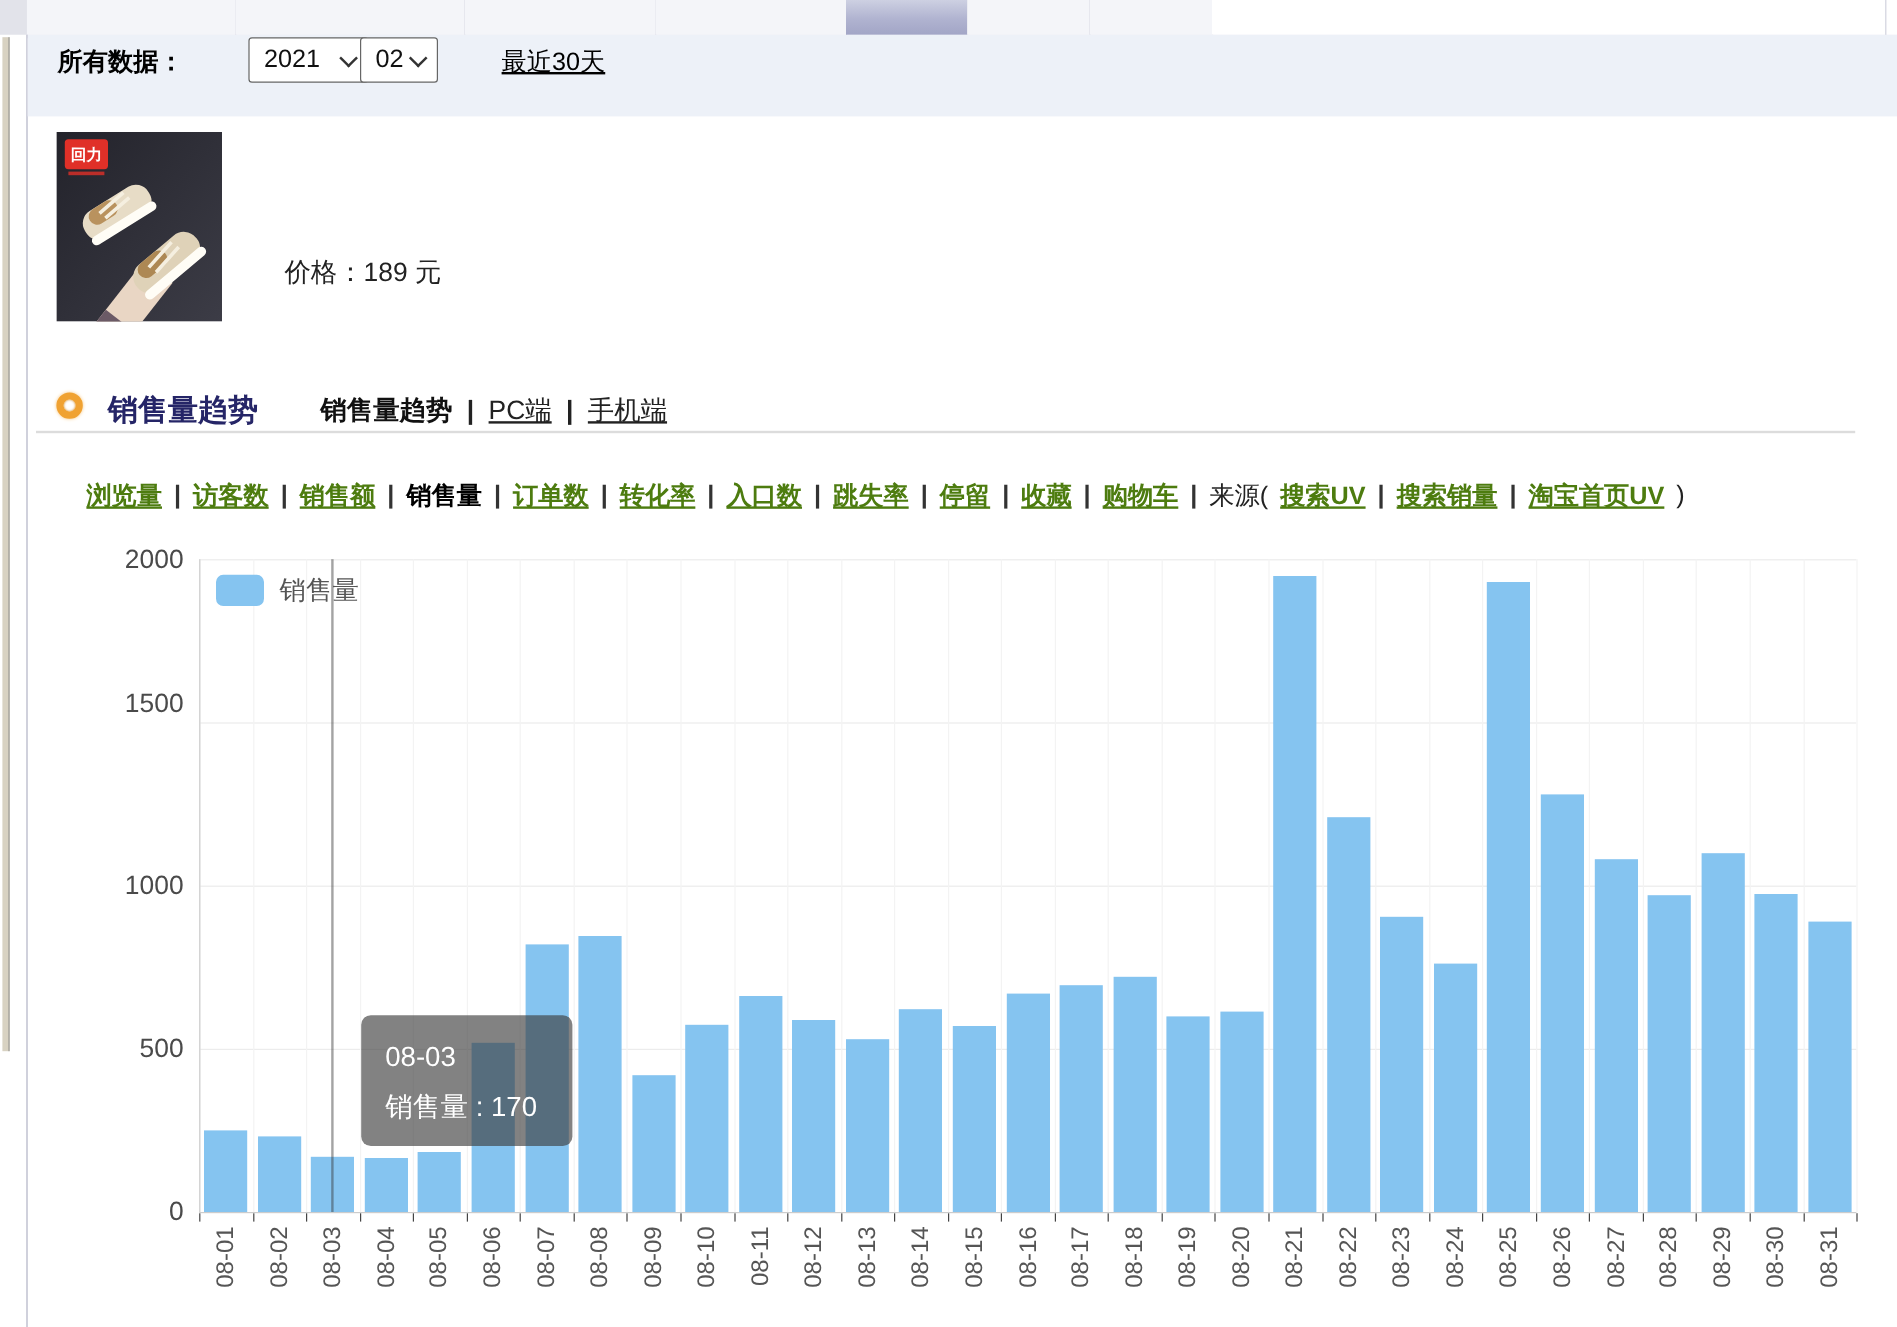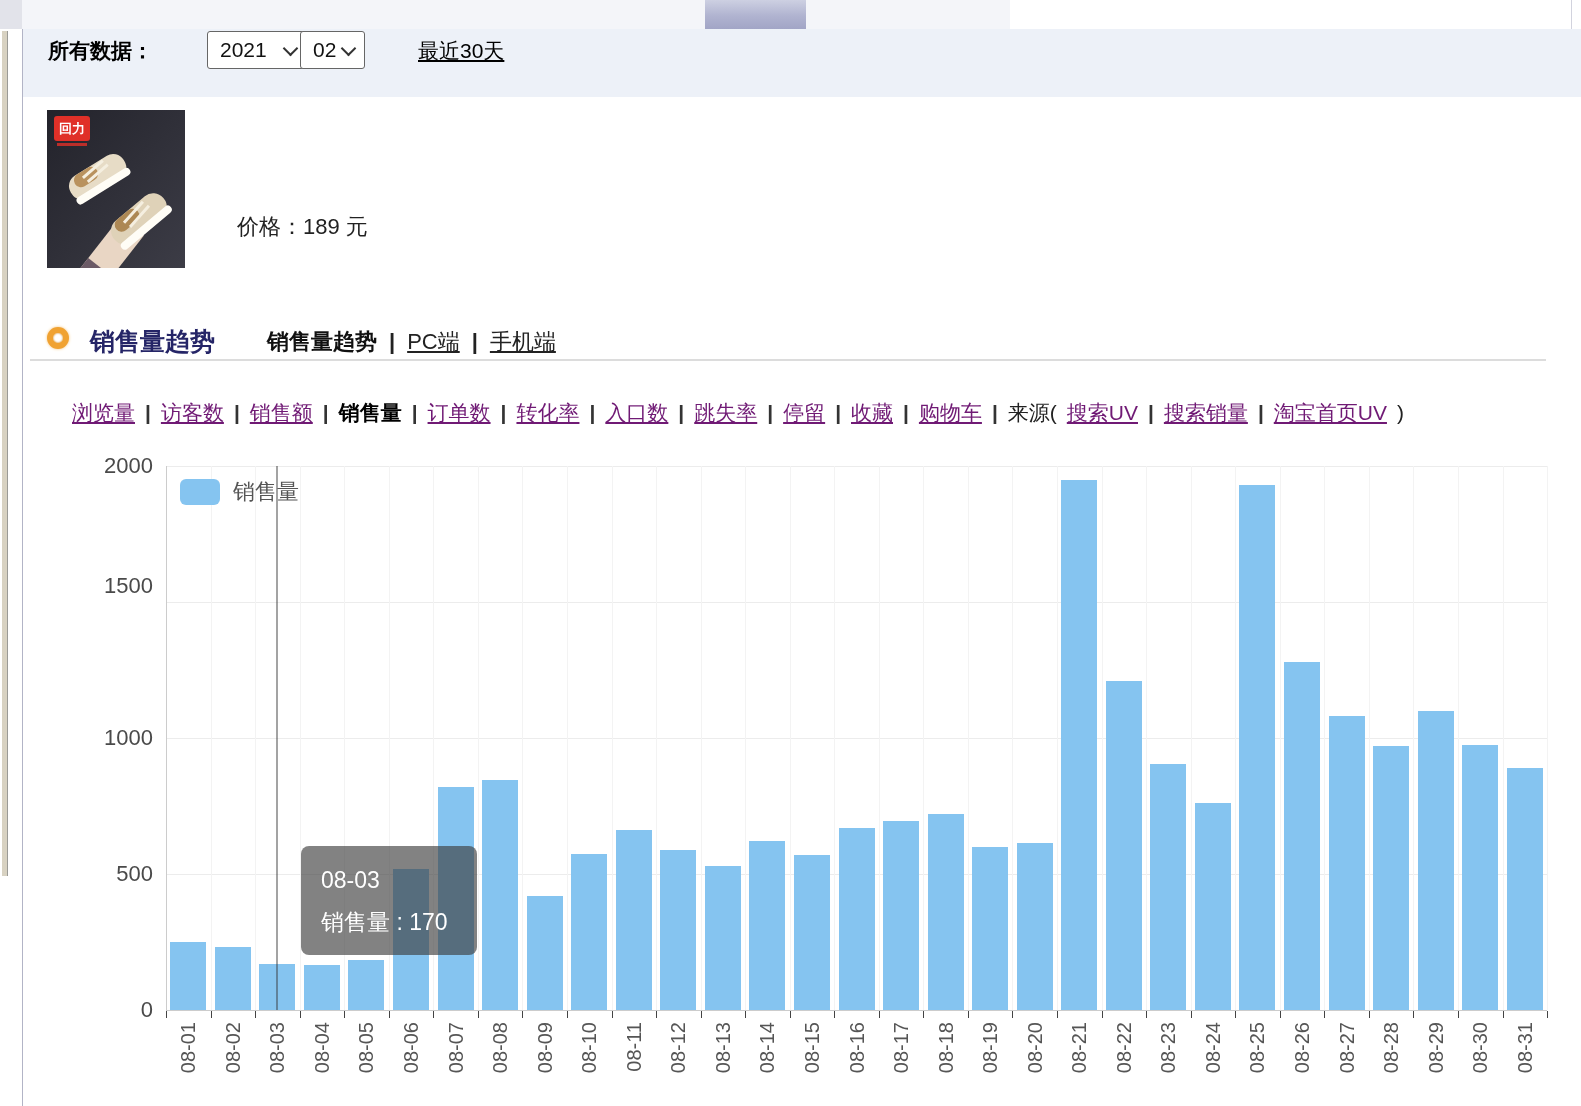--- a/index.html
+++ b/index.html
@@ -35,21 +35,21 @@
   .sec-icon{position:absolute;left:47px;top:327px;width:10px;height:10px;background:#fff;border:6px solid #f0a232;border-radius:50%;box-shadow:0 0 3px #f6c57c, inset 0 0 2px #c97d12;}
   .sec-title{position:absolute;left:90px;top:325px;font-size:25px;font-weight:bold;color:#252567;}
   .sec-tabs{position:absolute;left:267px;top:327px;display:flex;align-items:center;gap:12px;font-size:22px;}
   .sec-tab-active{font-weight:bold;color:#111;}
   .sec-tab{color:#222;text-decoration:underline;cursor:pointer;}
   .sec-sep{color:#222;font-weight:bold;}
   .divider{position:absolute;left:30px;top:359px;width:1516px;height:2px;background:#dcdcdc;}
 
   
   .metric-row{position:absolute;left:72px;top:399px;display:flex;align-items:center;gap:10px;font-size:21px;white-space:nowrap;}
-  .mlink{color:#701a75;text-decoration:underline;cursor:pointer;}
+  .mlink{color:#4d7c0f;text-decoration:underline;cursor:pointer;font-weight:bold;}
   .mactive{color:#000;font-weight:bold;}
   .msep{color:#333;font-weight:600;}
   .mplain{color:#222;}
 
   
   .chart{position:absolute;left:0;top:0;width:1581px;height:1106px;pointer-events:none;}
   .hgrid{position:absolute;height:1px;background:#ececec;}
   .vgrid{position:absolute;width:1px;background:#f3f3f3;}
   .axis-line{position:absolute;background:#ccc;}
   .tick{position:absolute;width:1px;height:7px;background:#444;}

